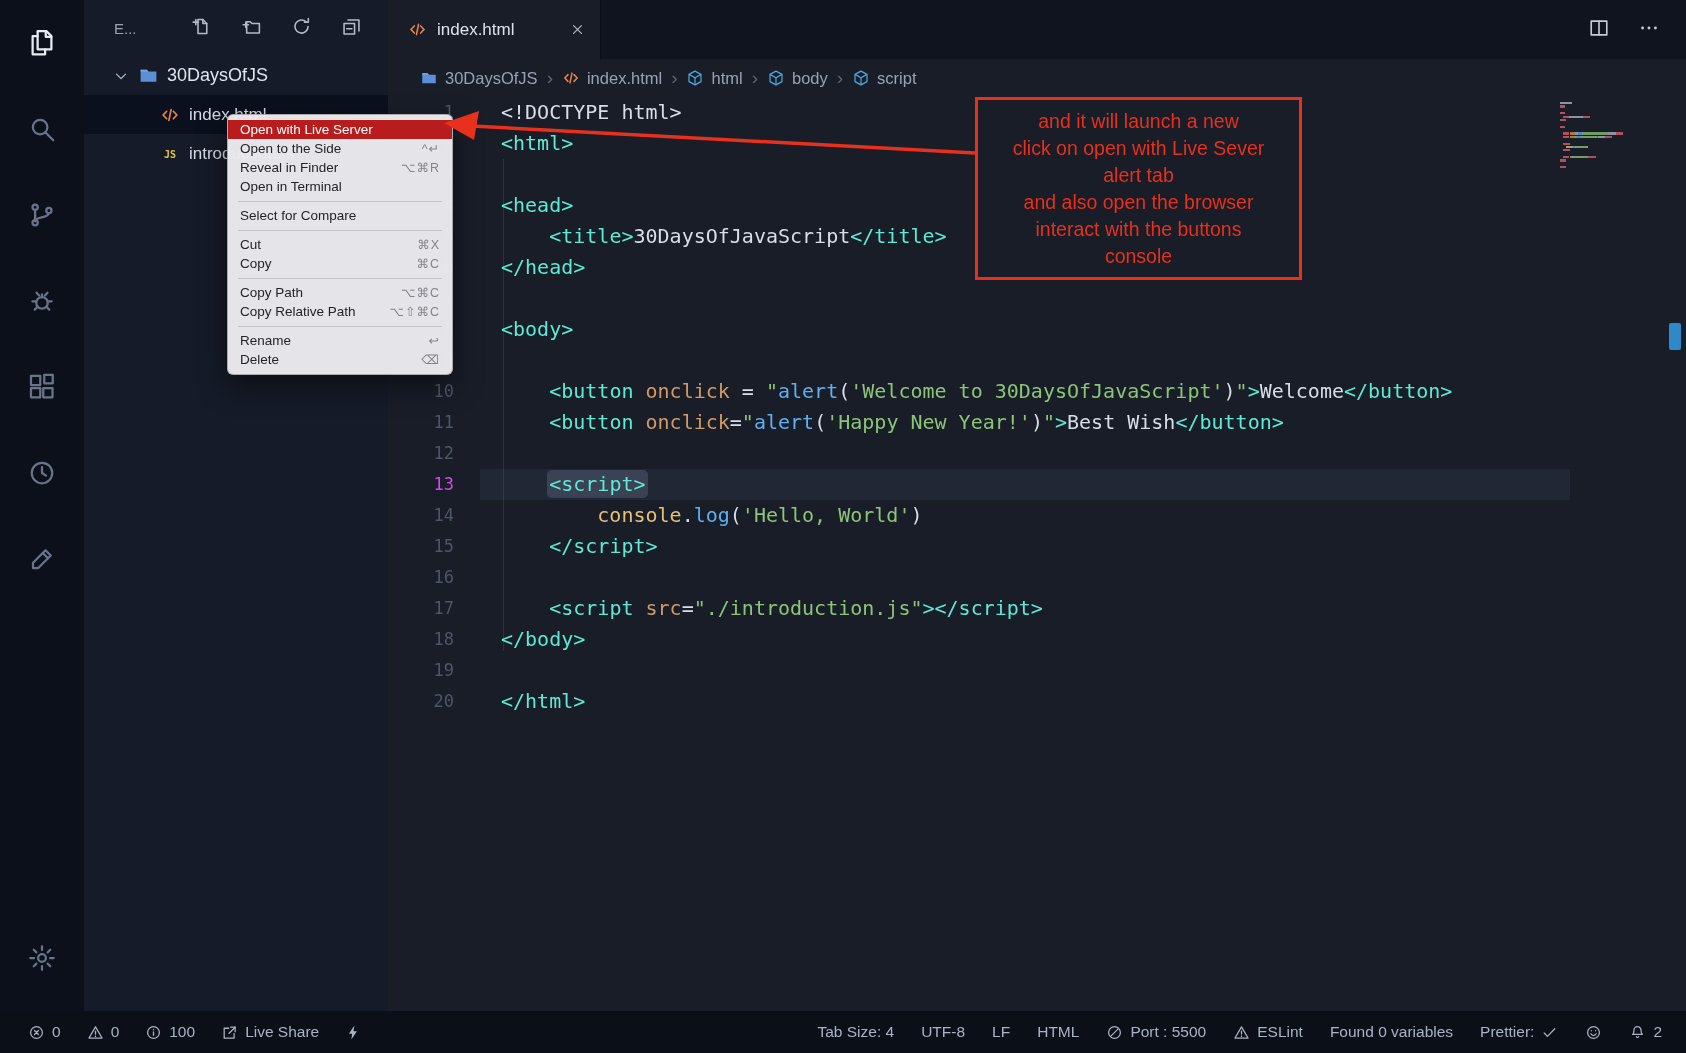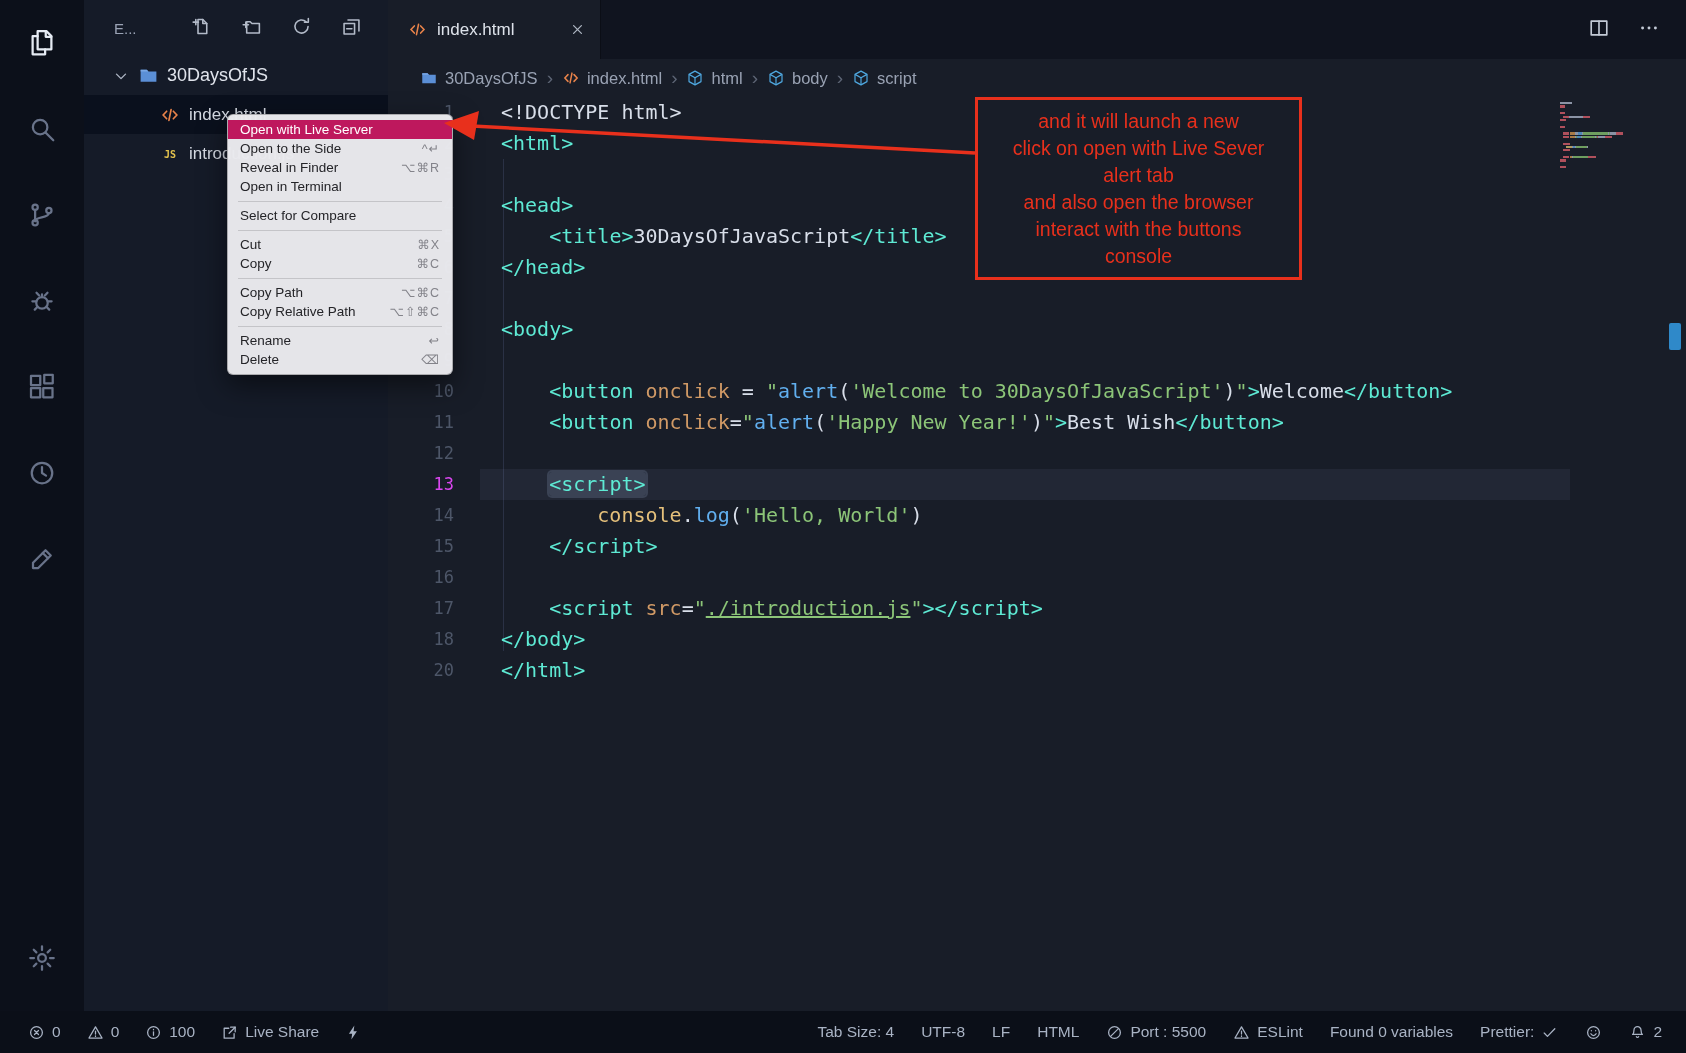--- a/index.html
+++ b/index.html
@@ -49,33 +49,33 @@
   .code-line .ln{width:92px;padding-right:26px;text-align:right;color:#4d5668;font-size:17px;flex:none;position:relative;z-index:1}
   .code-line .code{white-space:pre;padding-left:21px;flex:1;position:relative;z-index:1}
   .code-line.active::before{content:"";position:absolute;left:92px;right:116px;top:0;bottom:0;background:rgba(170,190,225,0.07);z-index:0}
   .code-line.active .ln{color:#d946ef}
   .tk-plain{color:#d8dee9}
   .tk-tag{color:#5eead4}
   .tk-attr{color:#d19a66}
   .tk-str{color:#8cc578}
   .tk-fn{color:#61afef}
   .tk-obj{color:#e5c07b}
-  .tk-link{color:#8cc578;text-decoration:underline}
+  .tk-link{color:#8cc578;}
   .tk-hl{background:#3a4254;border-radius:3px;box-shadow:0 0 0 2px #3a4254}
   .minimap{position:absolute;top:5px;right:26px;width:100px;z-index:5;cursor:pointer}
   .mm-line{height:2.2px;margin-bottom:1.2px;display:flex}
   .mm-seg{height:100%}
   .overview-marker{position:absolute;right:5px;top:226px;width:12px;height:27px;background:#2f89c9;border-radius:2px}
 
   
   .context-menu{position:absolute;left:227px;top:114px;width:226px;background:rgba(234,234,238,0.98);border:1px solid rgba(0,0,0,0.25);border-radius:6px;box-shadow:0 10px 28px rgba(0,0,0,0.5);padding:5px 0;z-index:50}
   .menu-item{height:19px;display:flex;align-items:center;padding:0 12px;font-size:13.5px;color:#242428;cursor:pointer}
   .menu-item .menu-label{flex:1;white-space:nowrap}
   .menu-shortcut{color:#83838a;font-size:12.5px;letter-spacing:1px}
-  .menu-item.highlighted{background:#be185d;color:#fff}
+  .menu-item.highlighted{background:#b91c1c;color:#fff}
   .menu-item.highlighted .menu-shortcut{color:#dce6ff}
   .menu-sep{height:1px;background:rgba(0,0,0,0.14);margin:4.5px 10px}
 
   
   .annotation-box{position:absolute;left:975px;top:97px;width:327px;height:183px;border:3px solid #e8301c;color:#e8301c;z-index:40;display:flex;flex-direction:column;justify-content:center;text-align:center;font-size:19.5px;line-height:27px}
   .arrow-overlay{position:absolute;left:0;top:0;z-index:60;pointer-events:none}
 
   
   .status-bar{position:absolute;left:0;right:0;bottom:0;height:42px;background:#0b0f18;display:flex;align-items:center;color:#a9b3c4;font-size:15.5px;padding:0 24px 0 28px}
   .sb-left{display:flex;align-items:center;gap:26px}
@@ -390,20 +390,24 @@
           </div>
           <div class="code-line">
             <span class="ln">17</span>
             <span class="code"><span class="tk-plain">    </span><span class="tk-tag">&lt;script</span><span class="tk-plain"> </span><span class="tk-attr">src</span><span class="tk-plain">=</span><span class="tk-str">"</span><span class="tk-link">./introduction.js</span><span class="tk-str">"</span><span class="tk-tag">&gt;</span><span class="tk-tag">&lt;/script&gt;</span></span>
           </div>
           <div class="code-line">
             <span class="ln">18</span>
             <span class="code"><span class="tk-tag">&lt;/body&gt;</span></span>
           </div>
           <div class="code-line">
+            <span class="ln">19</span>
+            <span class="code"></span>
+          </div>
+          <div class="code-line">
             <span class="ln">20</span>
             <span class="code"><span class="tk-tag">&lt;/html&gt;</span></span>
           </div>
         </div>
       <div class="minimap" id="minimap">
           <div class="mm-line">
             <span class="mm-seg" style="width: 12px; background: rgb(139, 147, 165);"></span>
           </div>
           <div class="mm-line">
             <span class="mm-seg" style="width: 4.8px; background: rgb(176, 80, 92);"></span>

